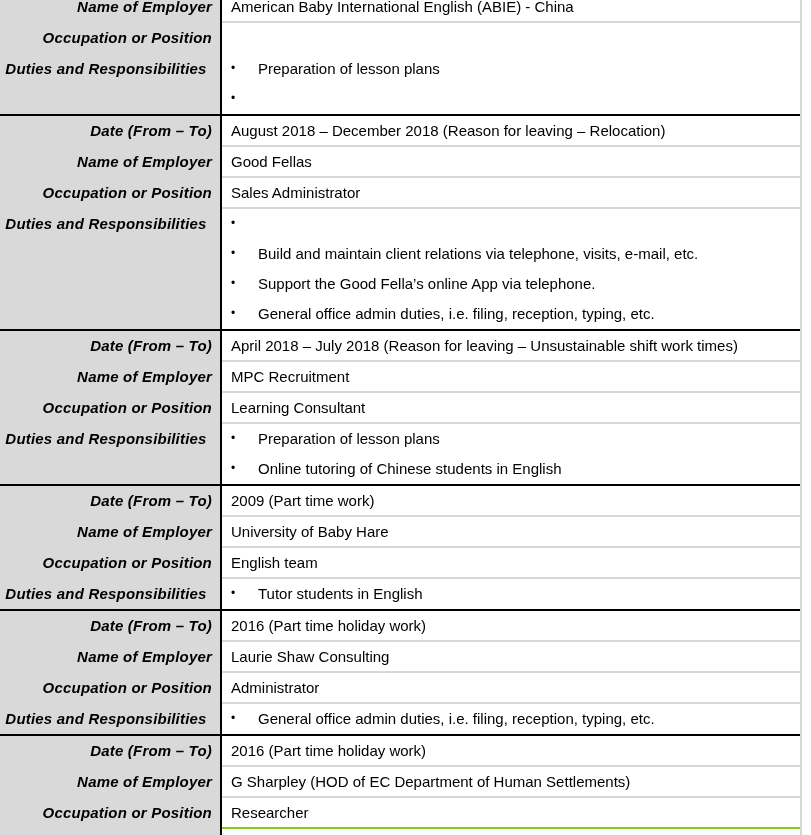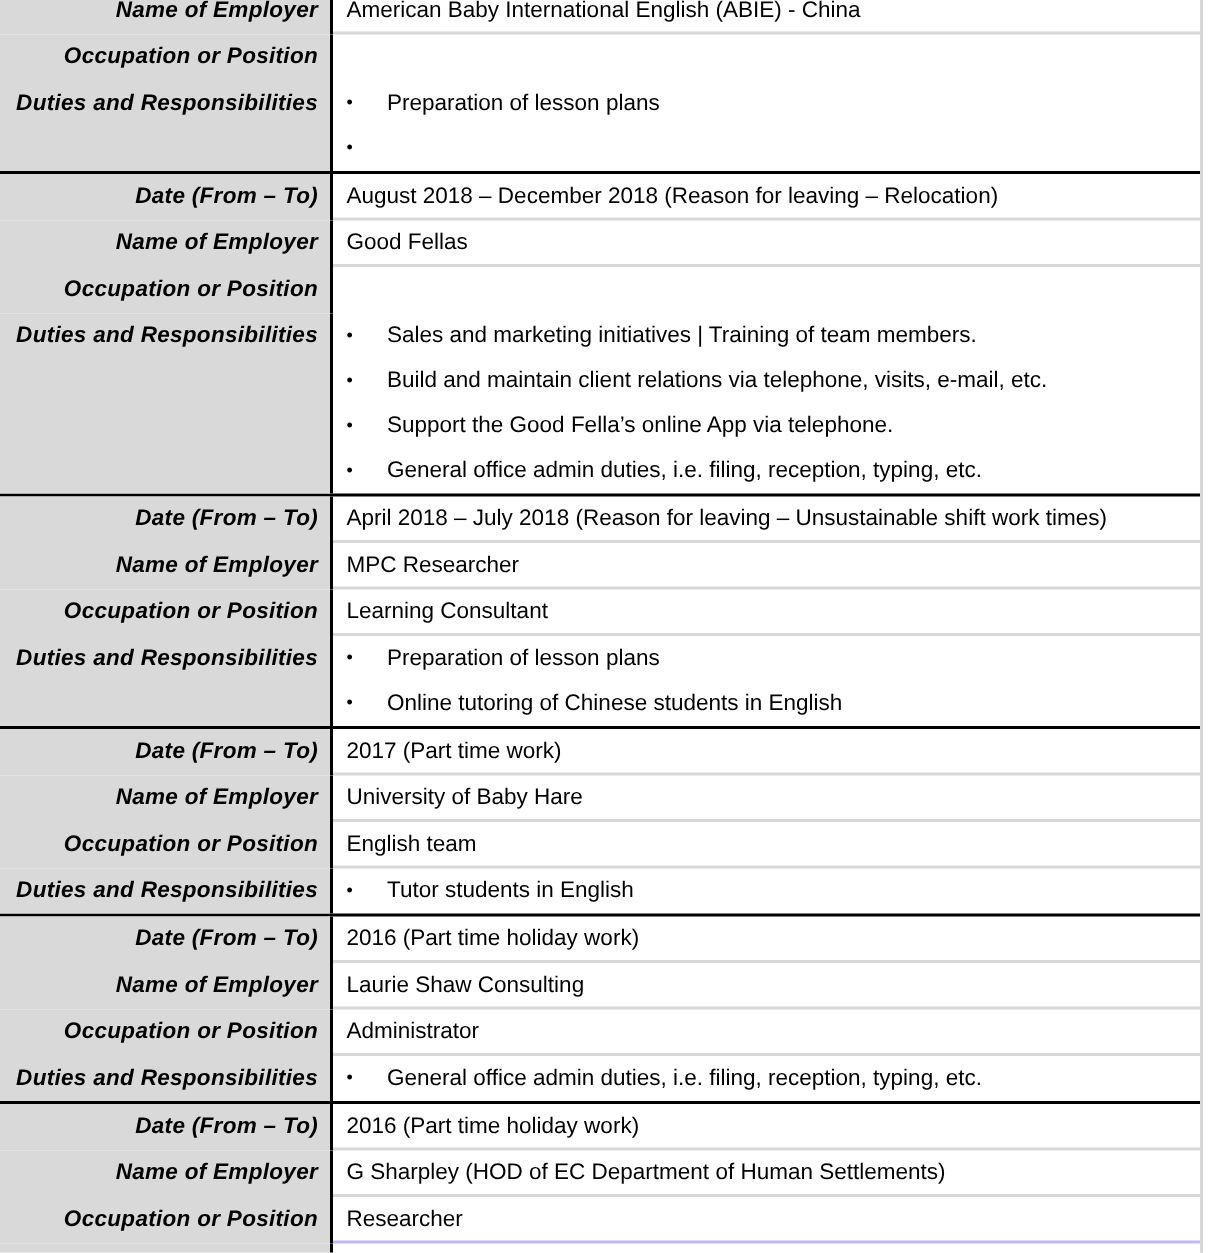--- a/index.html
+++ b/index.html
@@ -15,21 +15,21 @@
   .value { flex:1; border-right:2px solid #d6d6d6; border-bottom:2px solid #d8d8d8;
            box-sizing:border-box; padding-left:9px; }
   .section .row:last-child .value { border-bottom:none; }
   .label span, .value .line { display:block; height:29px; line-height:29px; }
   .row.std .label span { line-height:29px; }
   .row.std .value { height:31px; line-height:29px; }
   .row.std .label { height:31px; }
   .bullet-line { display:flex; height:30px; line-height:29px; }
   .bullet { width:27px; flex:0 0 27px; font-size:12px; }
   .row.duties .label { padding-top:0; }
-  .row.duties .label span { line-height:29px; }
+  .row.duties .label span { line-height:29px;text-align:center; }
   #right-edge { position:absolute; left:800px; top:0; width:2px; height:835px; background:#d6d6d6; }
 </style>
 </head>
 <body>
 
 <div id="cv">
 
   <div class="section first">
     <div class="row std">
       <div class="label">
@@ -68,29 +68,29 @@
     <div class="row std">
       <div class="label">
           <span>Name of Employer</span>
         </div>
       <div class="value">Good Fellas</div>
     </div>
     <div class="row std">
       <div class="label">
           <span>Occupation or Position</span>
         </div>
-    </div>
-    <div class="row duties">
-      <div class="label">
-          <span>Duties and Responsibilities</span>
-        </div>
-      <div class="value">
-        <div class="bullet-line">
-            <span class="bullet">•</span>
-            <span>Sales and marketing initiatives | Training of team members.</span>
+      <div class="value">Sales Administrator</div>
+    </div>
+    <div class="row duties">
+      <div class="label">
+          <span>Duties and Responsibilities</span>
+        </div>
+      <div class="value">
+        <div class="bullet-line">
+            <span class="bullet">•</span>
           </div>
         <div class="bullet-line">
             <span class="bullet">•</span>
             <span>Build and maintain client relations via telephone, visits, e-mail, etc.</span>
           </div>
         <div class="bullet-line">
             <span class="bullet">•</span>
             <span>Support the Good Fella’s online App via telephone.</span>
           </div>
         <div class="bullet-line">
@@ -105,21 +105,21 @@
     <div class="row std">
       <div class="label">
           <span>Date (From – To)</span>
         </div>
       <div class="value">April 2018 – July 2018 (Reason for leaving – Unsustainable shift work times)</div>
     </div>
     <div class="row std">
       <div class="label">
           <span>Name of Employer</span>
         </div>
-      <div class="value">MPC Researcher</div>
+      <div class="value">MPC Recruitment</div>
     </div>
     <div class="row std">
       <div class="label">
           <span>Occupation or Position</span>
         </div>
       <div class="value">Learning Consultant</div>
     </div>
     <div class="row duties">
       <div class="label">
           <span>Duties and Responsibilities</span>
@@ -135,21 +135,21 @@
           </div>
       </div>
     </div>
   </div>
 
   <div class="section">
     <div class="row std">
       <div class="label">
           <span>Date (From – To)</span>
         </div>
-      <div class="value">2017 (Part time work)</div>
+      <div class="value">2009 (Part time work)</div>
     </div>
     <div class="row std">
       <div class="label">
           <span>Name of Employer</span>
         </div>
       <div class="value">University of Baby Hare</div>
     </div>
     <div class="row std">
       <div class="label">
           <span>Occupation or Position</span>
@@ -211,21 +211,21 @@
     <div class="row std">
       <div class="label">
           <span>Name of Employer</span>
         </div>
       <div class="value">G Sharpley (HOD of EC Department of Human Settlements)</div>
     </div>
     <div class="row std">
       <div class="label">
           <span>Occupation or Position</span>
         </div>
-      <div class="value" style="border-bottom:2px solid #c4b5fd;">Researcher</div>
+      <div class="value" style="border-bottom:2px solid #84cc16;">Researcher</div>
     </div>
     <div class="row std">
       <div class="label"></div>
       <div class="value"></div>
     </div>
   </div>
 </div>
 
 <div id="right-edge"></div>
 

